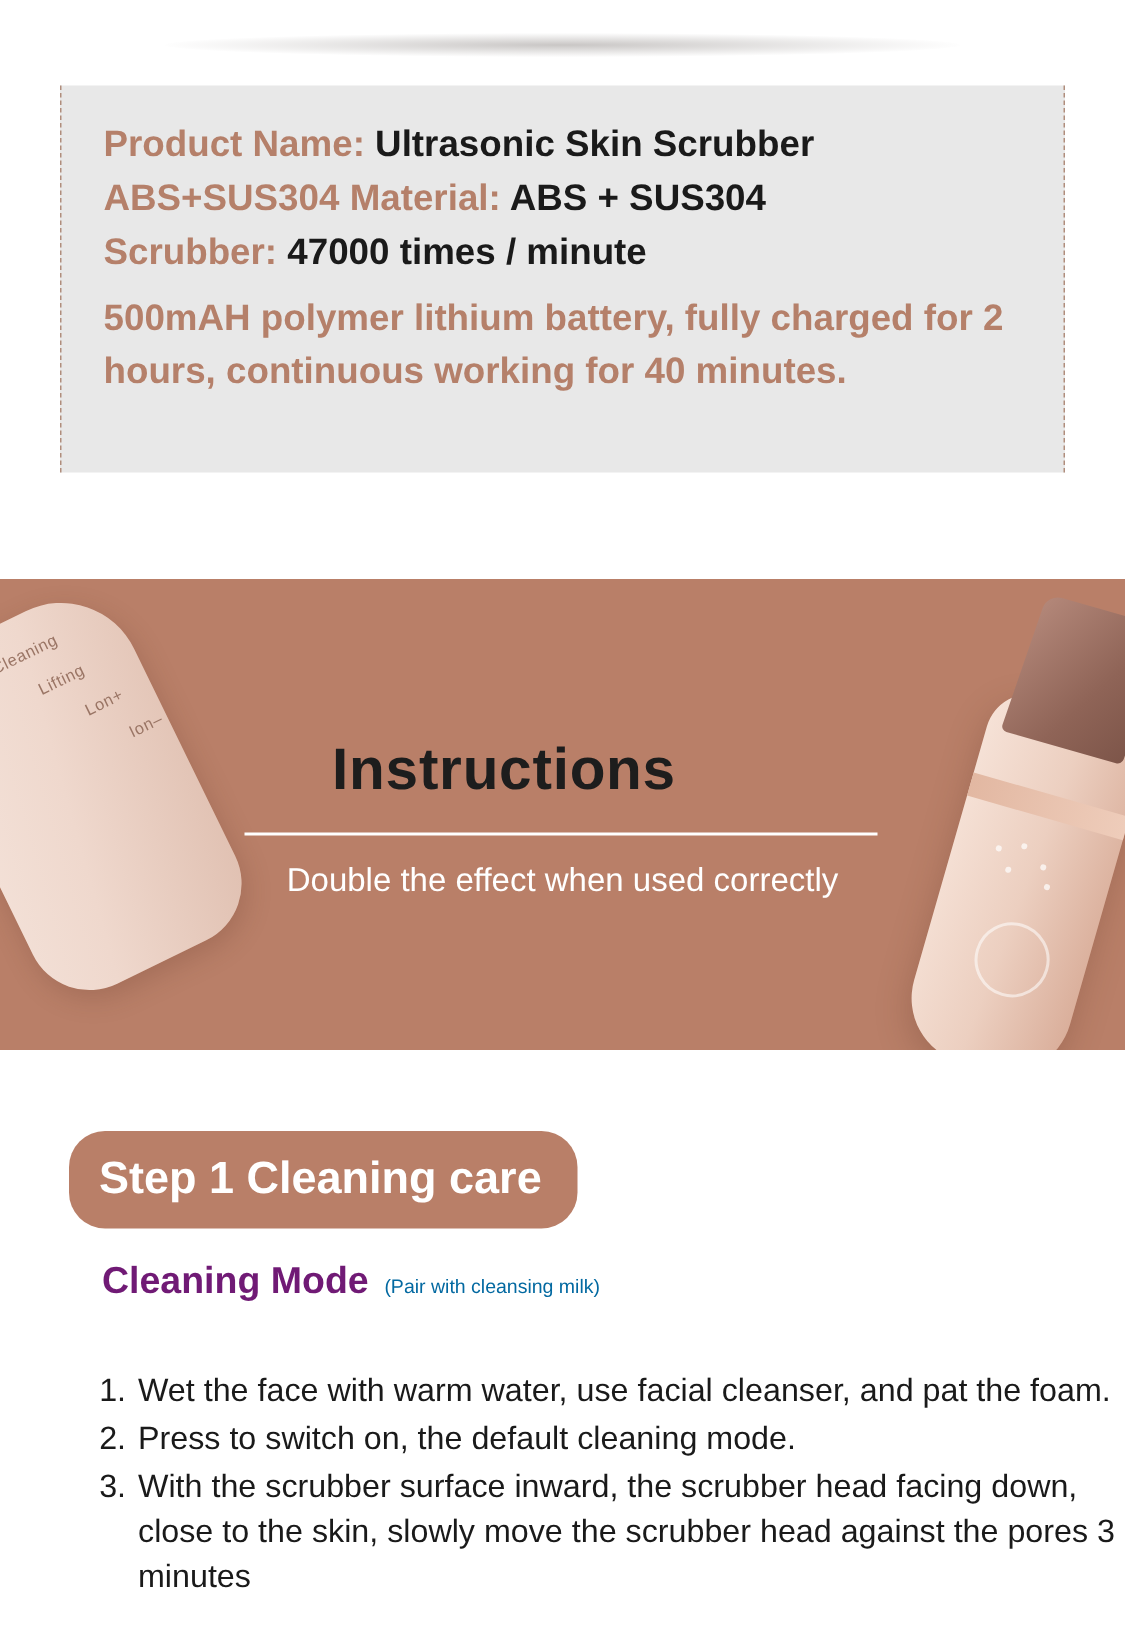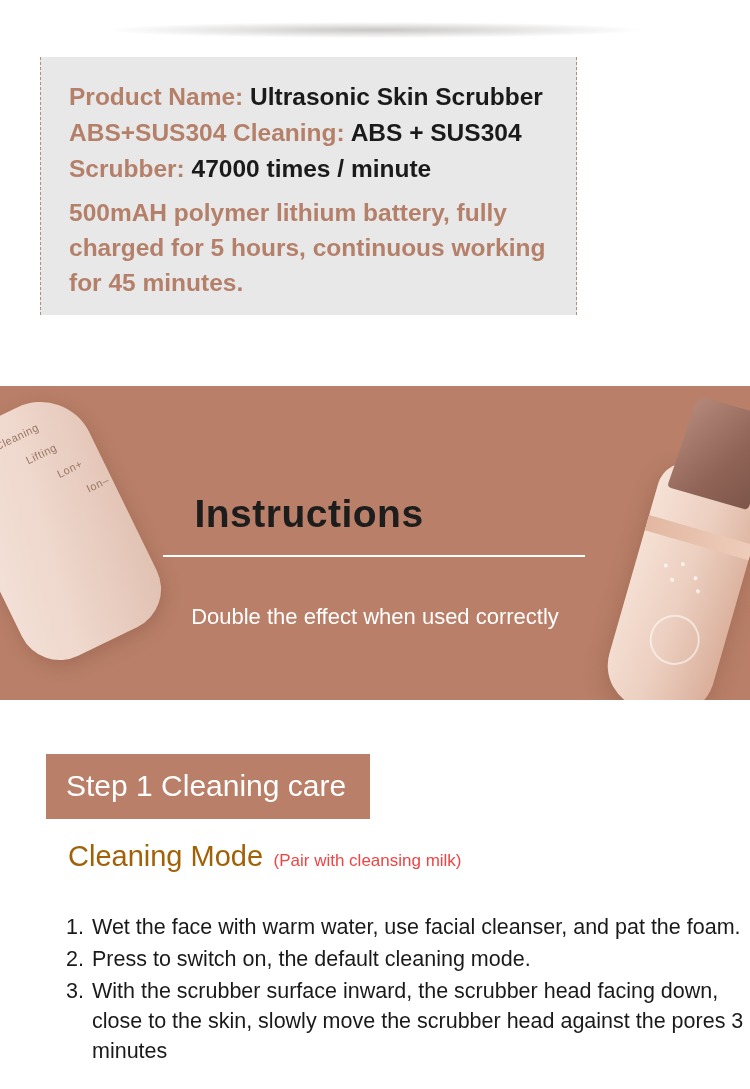--- a/index.html
+++ b/index.html
@@ -33,21 +33,21 @@
     height: 16px;
     border-radius: 50%;
     background: radial-gradient(ellipse at center, rgba(60,50,45,0.28) 0%, rgba(60,50,45,0.10) 45%, rgba(255,255,255,0) 72%);
   }
 
   
   .spec-panel {
     position: absolute;
     left: 40px;
     top: 57px;
-    width: 537px;
+    width: 670px;
     height: 258px;
     background: #e8e8e8;
     border-left: 1px dashed #b08d7c;
     border-right: 1px dashed #b08d7c;
     box-sizing: border-box;
     padding: 22px 28px 0 28px;
   }
   .spec-line {
     font-size: 24.5px;
     line-height: 36px;
@@ -180,75 +180,76 @@
   .hero-title {
     position: absolute;
     left: 0;
     top: 106px;
     width: 618px;
     text-align: center;
     font-size: 39px;
     font-weight: bold;
     color: #1d1d1d;
     letter-spacing: 0.5px;
+    padding-left: 27px;
   }
   .hero-rule {
     position: absolute;
     left: 163px;
     top: 169px;
     width: 422px;
     height: 2px;
     background: #ffffff;
   }
   .hero-sub {
     position: absolute;
     left: 0;
     top: 188px;
     width: 750px;
     text-align: center;
     font-size: 22px;
     color: #ffffff;
-    margin-top: 30px;
   }
 
   
   .content-card {
     position: absolute;
     left: 18px;
     top: 700px;
     width: 714px;
     height: 389px;
     background: #ffffff;
   }
   .step-badge {
     position: absolute;
     left: 28px;
     top: 54px;
     background: #b97f68;
     color: #ffffff;
     font-size: 30px;
-    font-weight: normal;
+    font-weight: bold;
     padding: 17px 24px 18px 20px;
     line-height: 1;
     white-space: nowrap;
+    border-radius: 24px;
   }
   .mode-row {
     position: absolute;
     left: 50px;
     top: 140px;
     white-space: nowrap;
   }
   .mode-title {
-    font-size: 29px;
-    font-weight: normal;
-    color: #a16207;
+    font-size: 25px;
+    font-weight: bold;
+    color: #701a75;
   }
   .mode-note {
-    font-size: 17px;
-    color: #ef4444;
+    font-size: 13px;
+    color: #0369a1;
     margin-left: 6px;
   }
   .steps {
     position: absolute;
     left: 30px;
     top: 212px;
     width: 680px;
     margin: 0;
     padding: 0 0 0 42px;
     list-style: decimal;
@@ -265,28 +266,28 @@
 <body>
 
 <div class="top-shadow"></div>
 
 <div class="spec-panel">
   <div class="spec-line">
     <span class="spec-label">Product Name:</span>
     <span class="spec-val">Ultrasonic Skin Scrubber</span>
   </div>
   <div class="spec-line">
-    <span class="spec-label">ABS+SUS304 Cleaning:</span>
+    <span class="spec-label">ABS+SUS304 Material:</span>
     <span class="spec-val">ABS + SUS304</span>
   </div>
   <div class="spec-line">
     <span class="spec-label">Scrubber:</span>
     <span class="spec-val">47000 times / minute</span>
   </div>
-  <div class="spec-note">500mAH polymer lithium battery, fully charged for 5 hours, continuous working for 45 minutes.</div>
+  <div class="spec-note">500mAH polymer lithium battery, fully charged for 2 hours, continuous working for 40 minutes.</div>
 </div>
 
 <div class="hero">
 
   <div class="dev-left"></div>
   <div class="dev-left-labels">
     <span class="dl1">Cleaning</span>
     <span class="dl2">Lifting</span>
     <span class="dl3">Lon+</span>
     <span class="dl4">Ion–</span>

